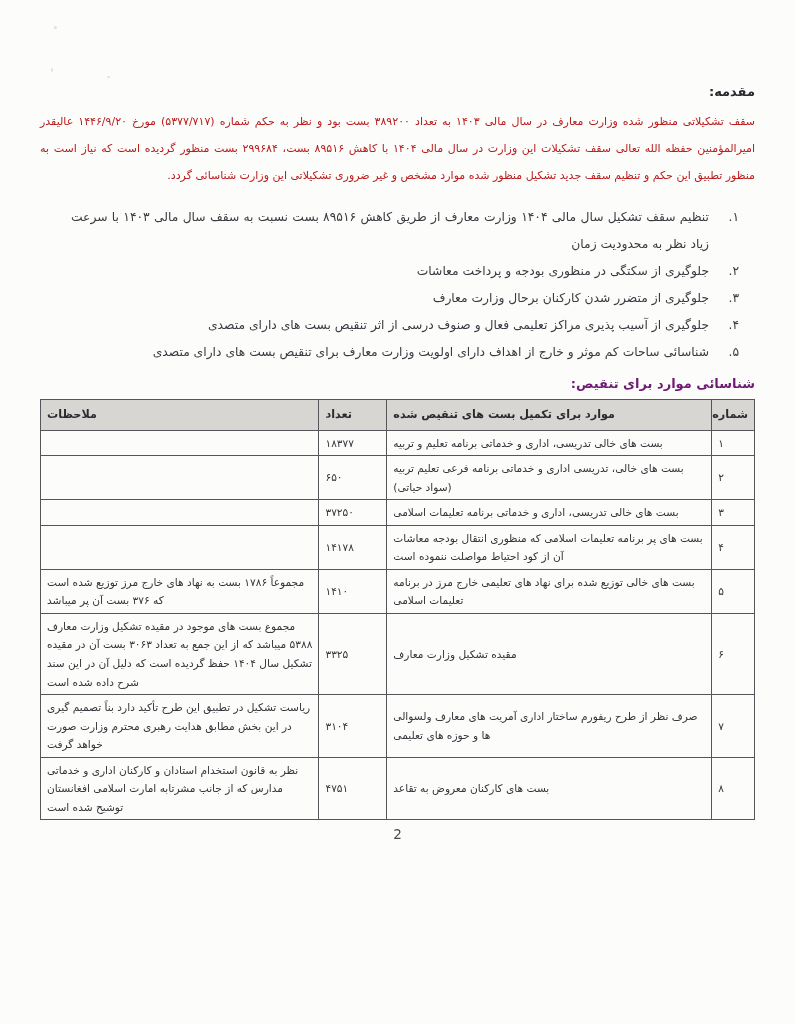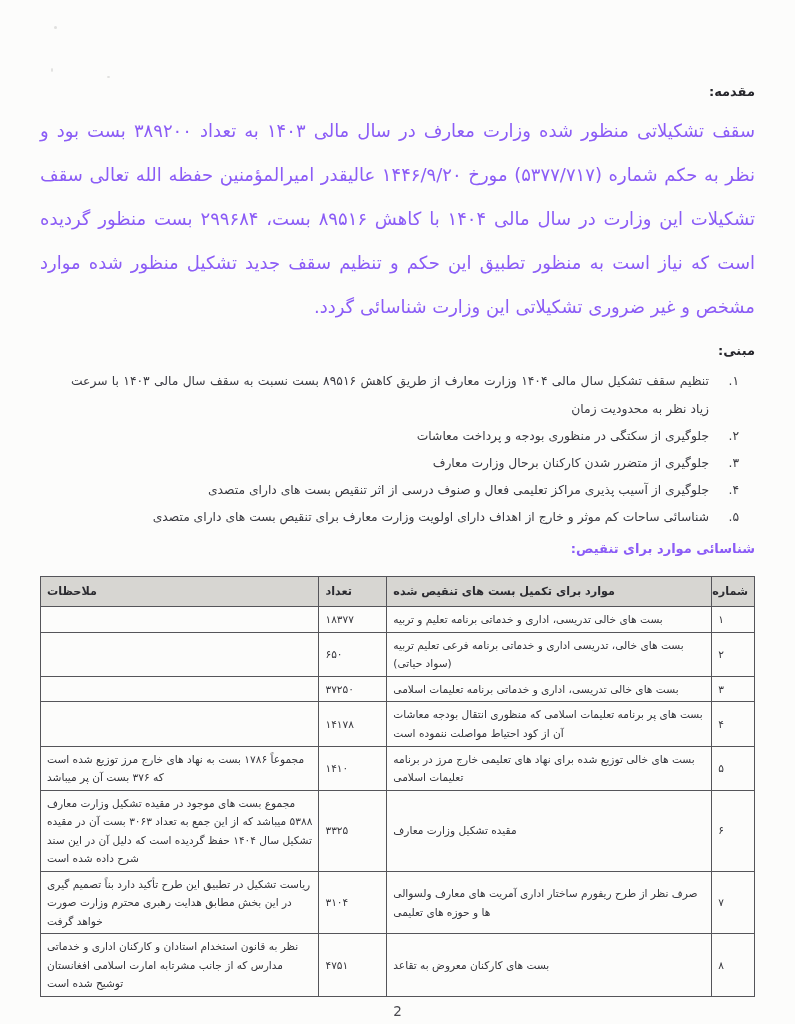--- a/index.html
+++ b/index.html
@@ -21,25 +21,25 @@
     right: 40px;
     left: 40px;
   }
   .heading {
     font-size: 13px;
     font-weight: bold;
     color: #27272d;
     margin: 0 0 10px 0;
   }
   .para {
-    font-size: 18px;
+    font-size: 11px;
     line-height: 2.45;
     text-align: justify;
     margin: 0 0 14px 0;
-    color: #8b5cf6;
+    color: #b91c1c;
   }
   .sec { margin-bottom: 8px; }
   .objectives { margin: 2px 16px 10px 0; }
   .objective {
     display: flex;
     align-items: flex-start;
     font-size: 12.3px;
     line-height: 2.2;
     color: #3a3a41;
   }
@@ -48,22 +48,22 @@
     text-align: right;
   }
   .objective .txt {
     flex: 1;
     text-align: justify;
     margin-left: 31px;
   }
   .table-heading {
     font-size: 13px;
     font-weight: bold;
-    color: #8b5cf6;
-    margin: 10px 0 20px 0;
+    color: #701a75;
+    margin: 10px 0 8px 0;
   }
   table.reduction {
     width: 100%;
     border-collapse: collapse;
     font-size: 10.6px;
     color: #35353b;
     table-layout: fixed;
   }
   table.reduction th,
   table.reduction td {
@@ -110,21 +110,20 @@
   <div class="speck s3"></div>
 
   <div class="content">
 
     <div class="sec">
       <div class="heading">مقدمه:</div>
       <p class="para">سقف تشکیلاتی منظور شده وزارت معارف در سال مالی ۱۴۰۳ به تعداد ۳۸۹۲۰۰ بست بود و نظر به حکم شماره (۵۳۷۷/۷۱۷) مورخ ۱۴۴۶/۹/۲۰ عالیقدر امیرالمؤمنین حفظه الله تعالی سقف تشکیلات این وزارت در سال مالی ۱۴۰۴ با کاهش ۸۹۵۱۶ بست، ۲۹۹۶۸۴ بست منظور گردیده است که نیاز است به منظور تطبیق این حکم و تنظیم سقف جدید تشکیل منظور شده موارد مشخص و غیر ضروری تشکیلاتی این وزارت شناسائی گردد.</p>
     </div>
 
     <div class="sec">
-      <div class="heading">مبنی:</div>
     </div>
 
     <div class="sec">
       <div class="objectives">
         <div class="objective">
           <span class="num">۱.</span>
           <span class="txt">تنظیم سقف تشکیل سال مالی ۱۴۰۴ وزارت معارف از طریق کاهش ۸۹۵۱۶ بست نسبت به سقف سال مالی ۱۴۰۳ با سرعت زیاد نظر به محدودیت زمان</span>
         </div>
         <div class="objective">
           <span class="num">۲.</span>

